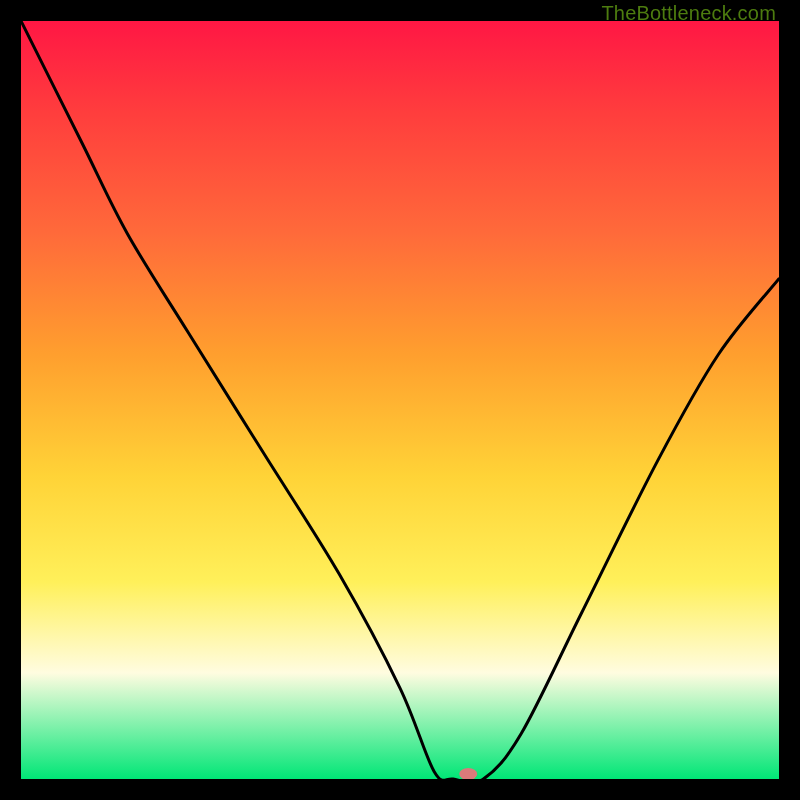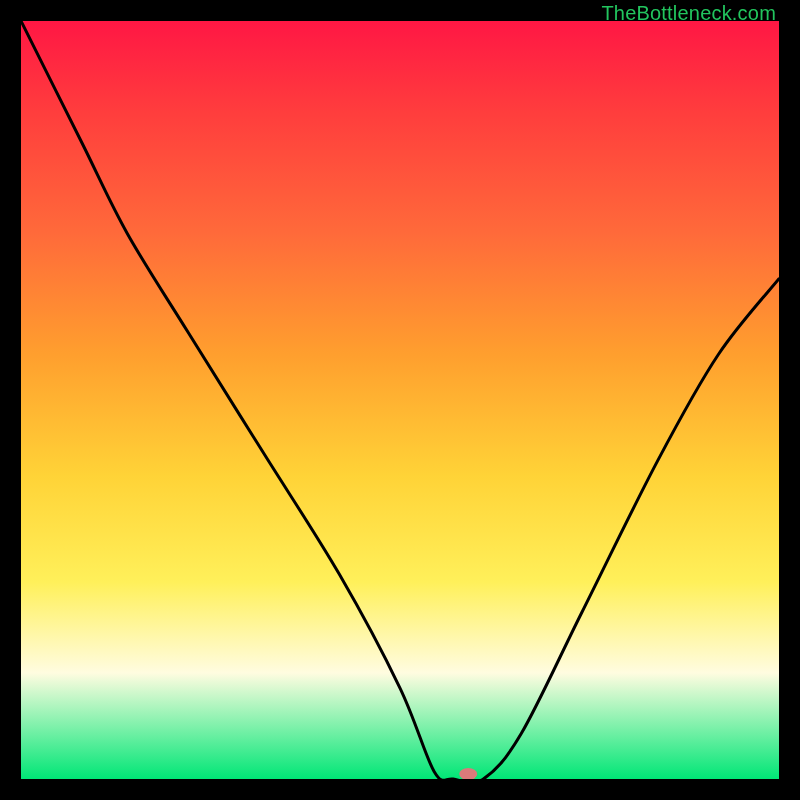--- a/index.html
+++ b/index.html
@@ -39,21 +39,21 @@
     position: absolute;
     left: 0;
     top: 0;
     width: 758px;
     height: 758px;
   }
   .watermark {
     position: absolute;
     top: 2px;
     right: 24px;
-    color: #22c55e;
+    color: #4d7c0f;
     font-size: 20px;
     letter-spacing: 0.2px;
     user-select: none;
   }
 </style>
 </head>
 <body>
 
 <div class="frame">
 

